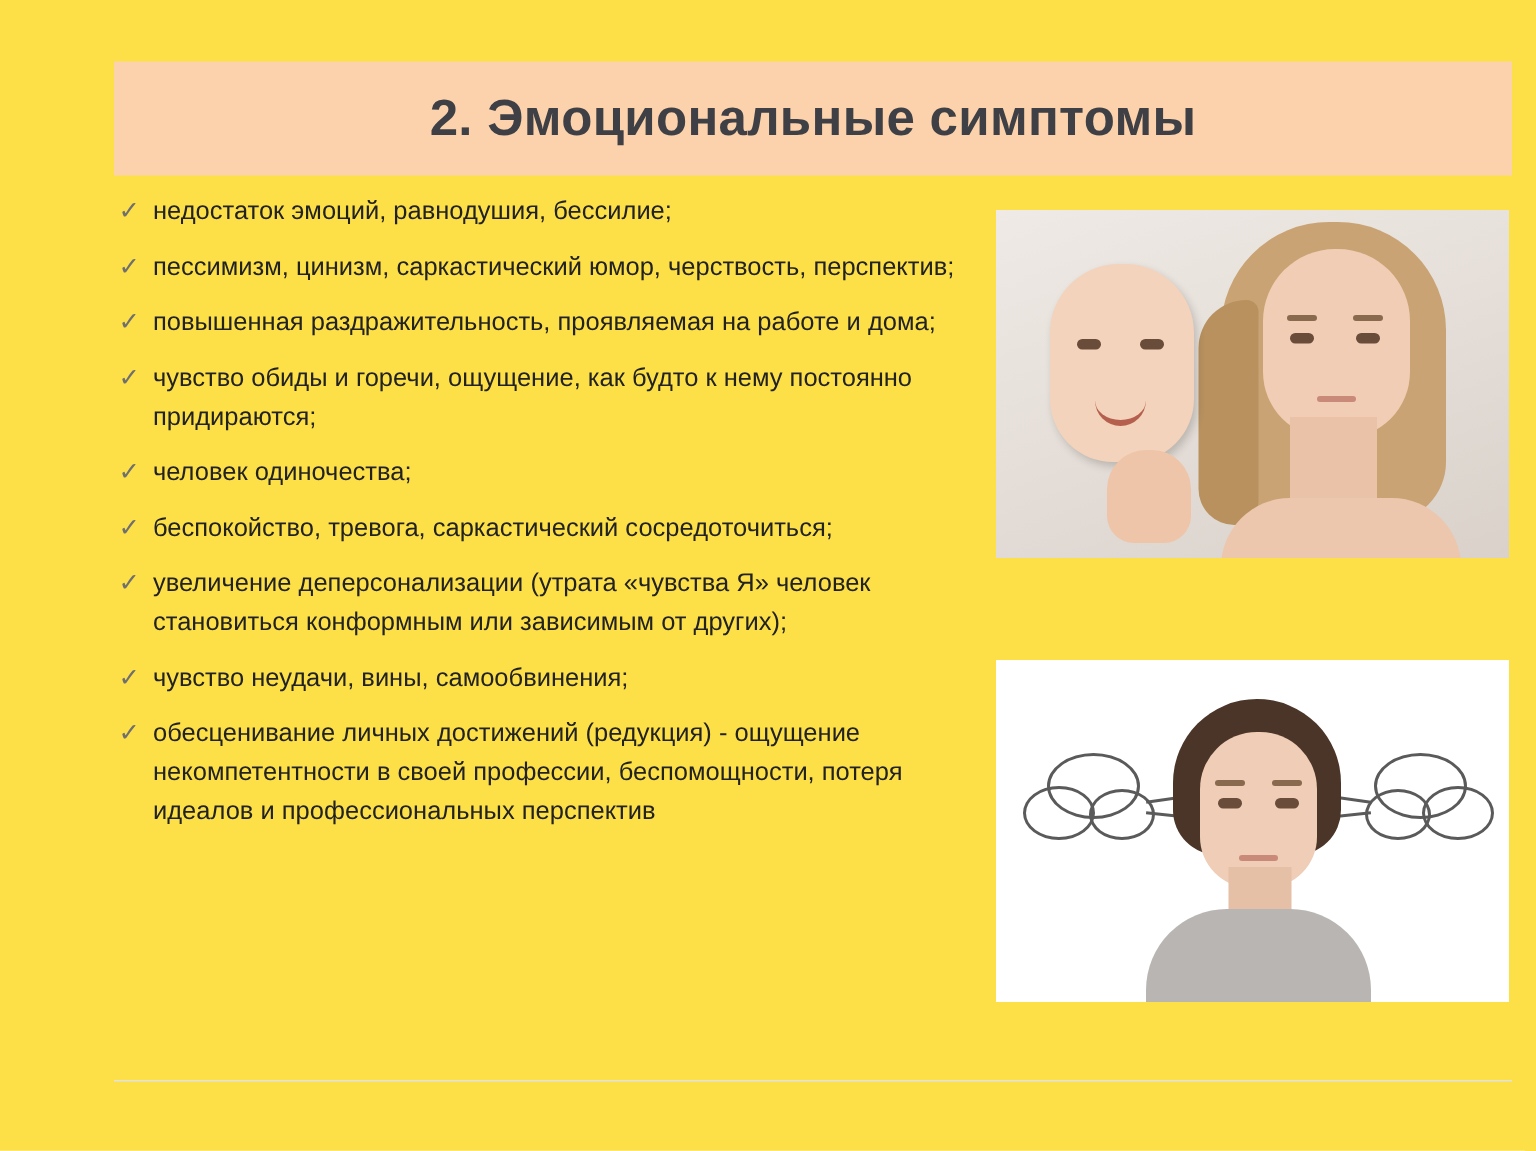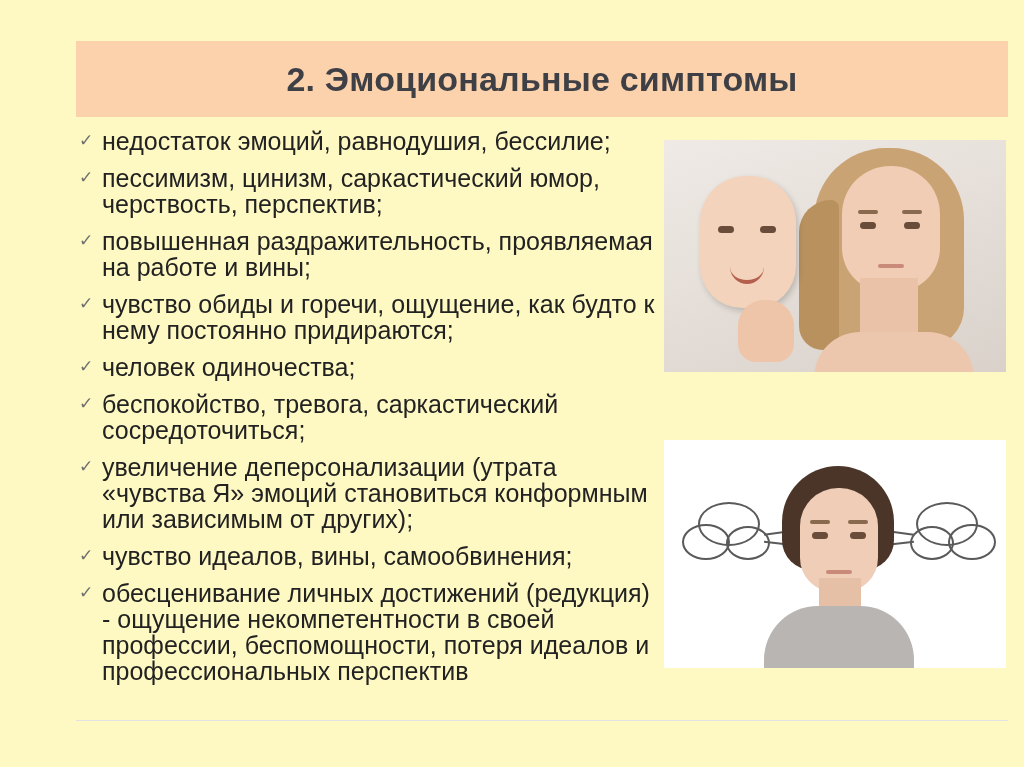--- a/index.html
+++ b/index.html
@@ -10,21 +10,21 @@
     width: 1024px;
     height: 767px;
     background: #ffffff;
     font-family: "Liberation Sans", sans-serif;
     overflow: hidden;
   }
   .slide {
     position: relative;
     width: 1024px;
     height: 767px;
-    background: #fef9c3;
+    background: #fde047;
     box-sizing: border-box;
   }
   
   .title-banner {
     position: absolute;
     left: 76px;
     top: 41px;
     width: 932px;
     height: 76px;
     background: #fbd2ab;
@@ -57,21 +57,21 @@
     width: 26px;
     font-size: 17px;
     line-height: 26px;
     color: #6f6f6f;
     text-align: left;
     padding-left: 3px;
     box-sizing: border-box;
   }
   .bullet-text {
     flex: 1 1 auto;
-    font-size: 25px;
+    font-size: 17px;
     line-height: 26px;
     color: #222222;
   }
   
 
   
   .photo {
     position: absolute;
     overflow: hidden;
   }
@@ -270,46 +270,46 @@
       <span class="bullet-text">недостаток эмоций, равнодушия, бессилие;</span>
     </div>
 
     <div class="bullet-item">
       <span class="check-mark">✓</span>
       <span class="bullet-text">пессимизм, цинизм, саркастический юмор, черствость, перспектив;</span>
     </div>
 
     <div class="bullet-item">
       <span class="check-mark">✓</span>
-      <span class="bullet-text">повышенная раздражительность, проявляемая на работе и вины;</span>
+      <span class="bullet-text">повышенная раздражительность, проявляемая на работе и дома;</span>
     </div>
 
     <div class="bullet-item">
       <span class="check-mark">✓</span>
       <span class="bullet-text">чувство обиды и горечи, ощущение, как будто к нему постоянно придираются;</span>
     </div>
 
     <div class="bullet-item">
       <span class="check-mark">✓</span>
       <span class="bullet-text">человек одиночества;</span>
     </div>
 
     <div class="bullet-item">
       <span class="check-mark">✓</span>
       <span class="bullet-text">беспокойство, тревога, саркастический сосредоточиться;</span>
     </div>
 
     <div class="bullet-item">
       <span class="check-mark">✓</span>
-      <span class="bullet-text">увеличение деперсонализации (утрата «чувства Я» эмоций становиться конформным или зависимым от других);</span>
-    </div>
-
-    <div class="bullet-item">
-      <span class="check-mark">✓</span>
-      <span class="bullet-text">чувство идеалов, вины, самообвинения;</span>
+      <span class="bullet-text">увеличение деперсонализации (утрата «чувства Я» человек становиться конформным или зависимым от других);</span>
+    </div>
+
+    <div class="bullet-item">
+      <span class="check-mark">✓</span>
+      <span class="bullet-text">чувство неудачи, вины, самообвинения;</span>
     </div>
 
     <div class="bullet-item">
       <span class="check-mark">✓</span>
       <span class="bullet-text">обесценивание  личных достижений (редукция) - ощущение некомпетентности в своей профессии, беспомощности, потеря идеалов и профессиональных перспектив</span>
     </div>
 
   </div>
 
   <div class="photo photo-top">

